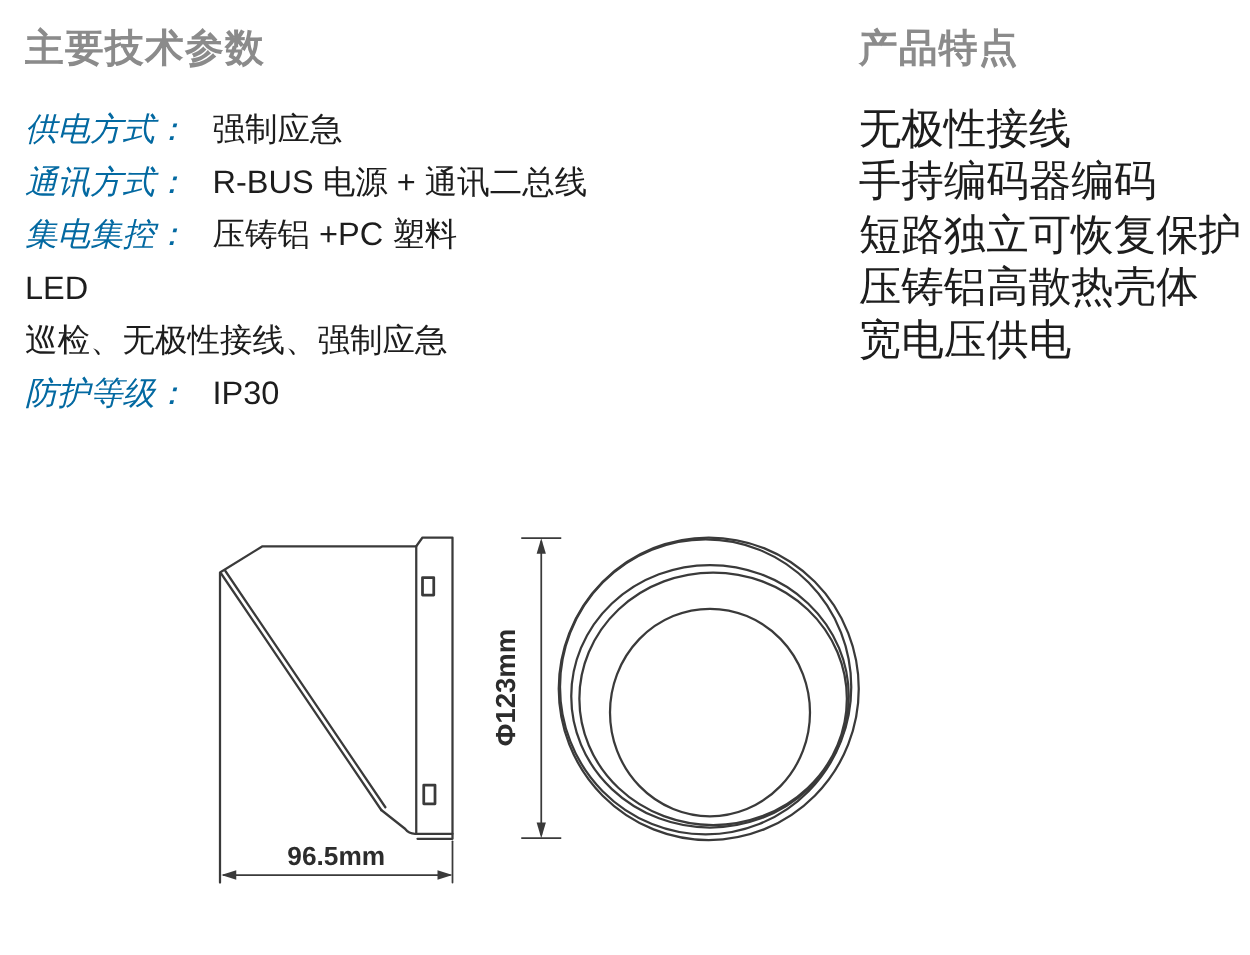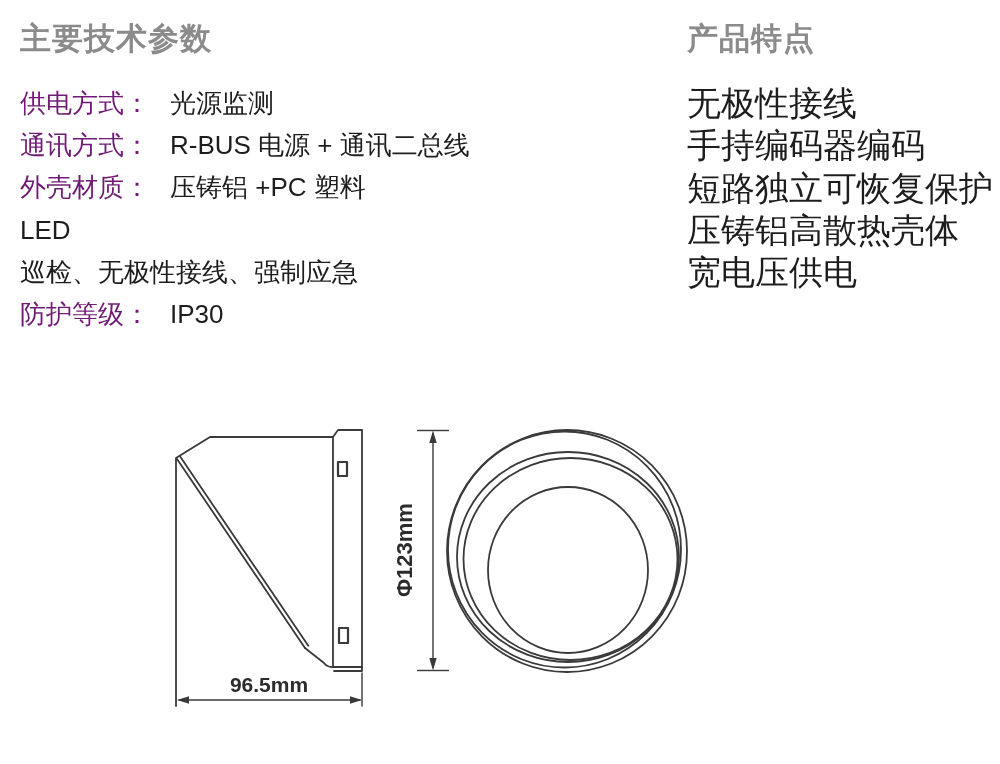--- a/index.html
+++ b/index.html
@@ -39,21 +39,22 @@
     display: flex;
     align-items: center;
     height: 42.3px;
     font-size: 26px;
     color: #1d1d1d;
     white-space: nowrap;
   }
   .spec-label {
     display: inline-block;
     min-width: 150px;
-    color: #701a75;
+    color: #0369a1;
+    font-style: italic;
   }
   .spec-value {
     color: #1d1d1d;
   }
   
   .features {
     position: absolute;
     left: 651px;
     top: 20px;
     width: 330px;
@@ -87,28 +88,28 @@
 </head>
 <body>
 
 <div class="page">
 
   <section class="specs">
     <h2 class="section-title">主要技术参数</h2>
     <div class="spec-rows">
       <div class="spec-row">
         <span class="spec-label">供电方式：</span>
-        <span class="spec-value">光源监测</span>
+        <span class="spec-value">强制应急</span>
       </div>
       <div class="spec-row">
         <span class="spec-label">通讯方式：</span>
         <span class="spec-value">R-BUS 电源 + 通讯二总线</span>
       </div>
       <div class="spec-row">
-        <span class="spec-label">外壳材质：</span>
+        <span class="spec-label">集电集控：</span>
         <span class="spec-value">压铸铝 +PC 塑料</span>
       </div>
       <div class="spec-row">
         <span class="spec-value">LED</span>
       </div>
       <div class="spec-row">
         <span class="spec-value">巡检、无极性接线、强制应急</span>
       </div>
       <div class="spec-row">
         <span class="spec-label">防护等级：</span>

